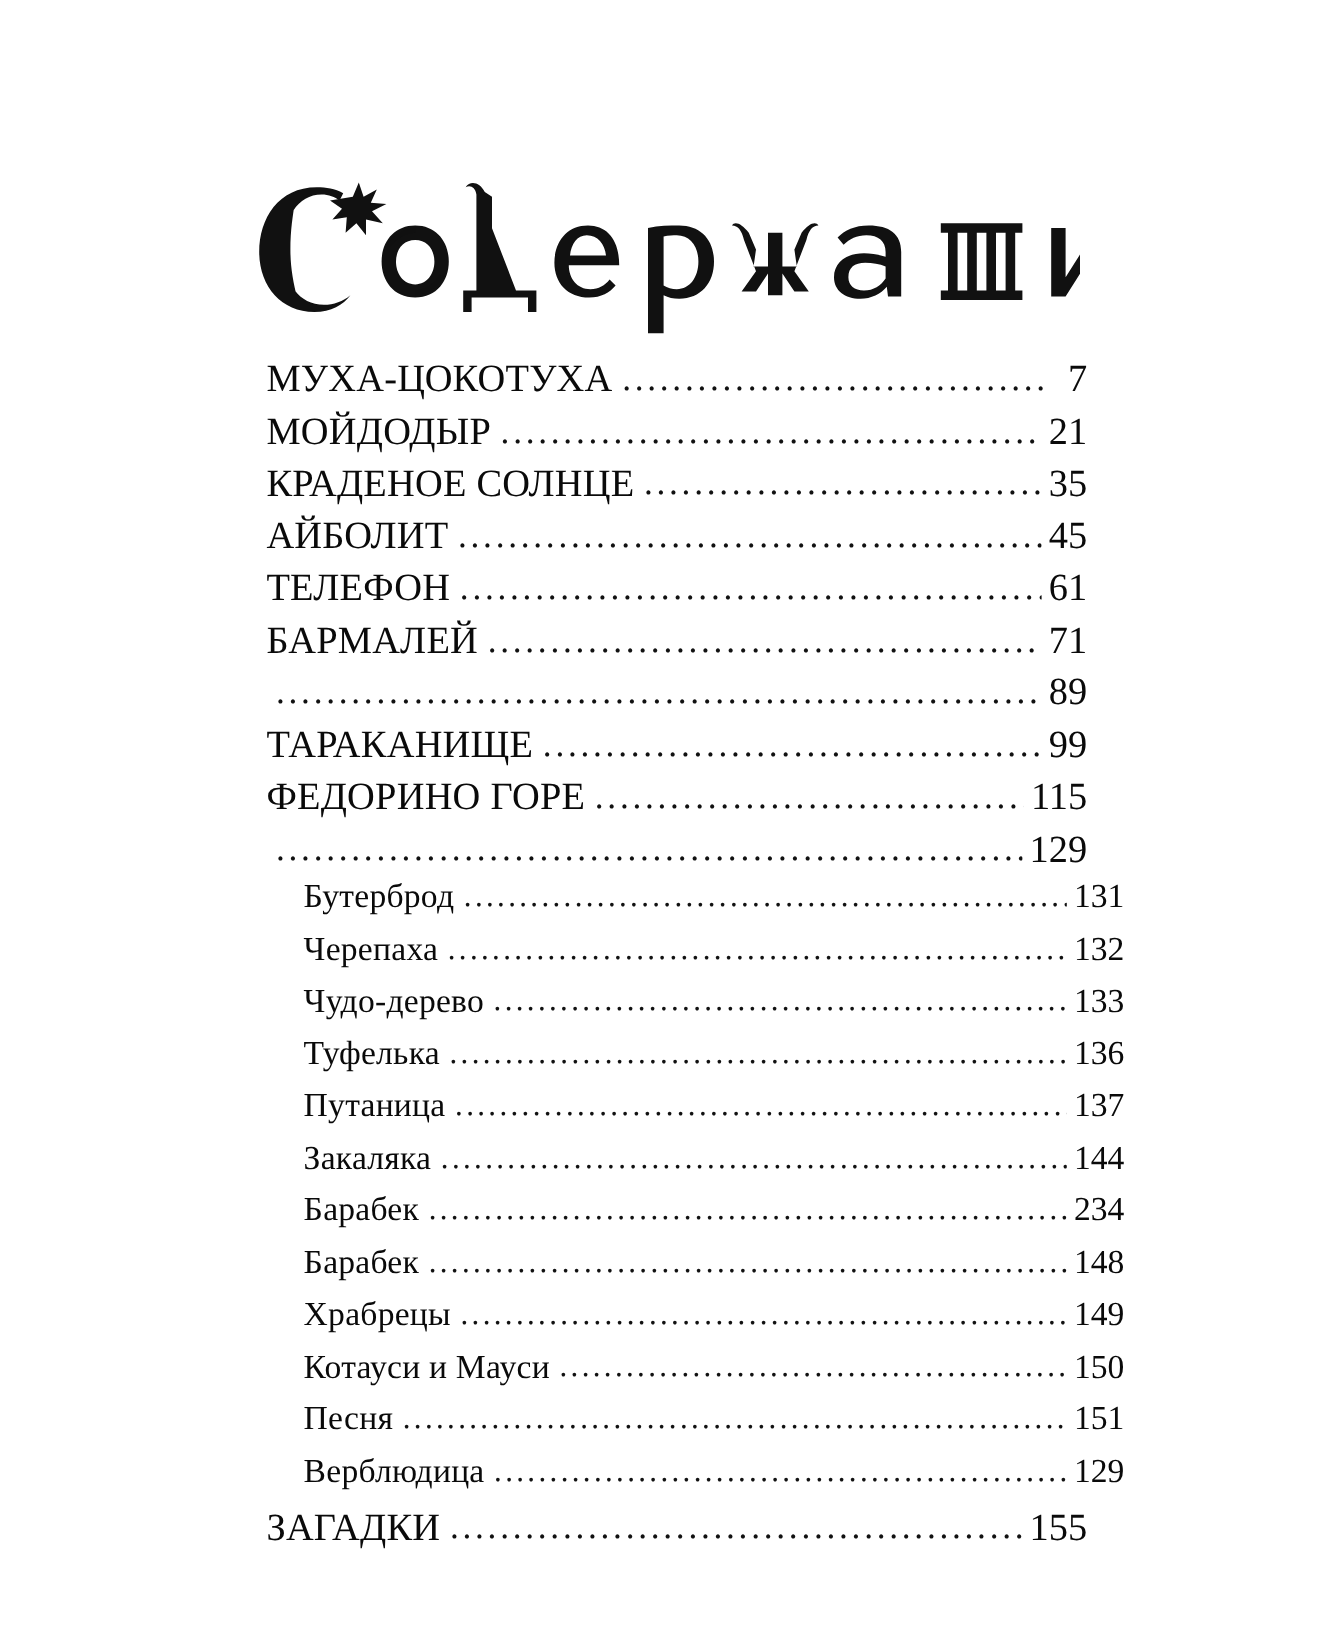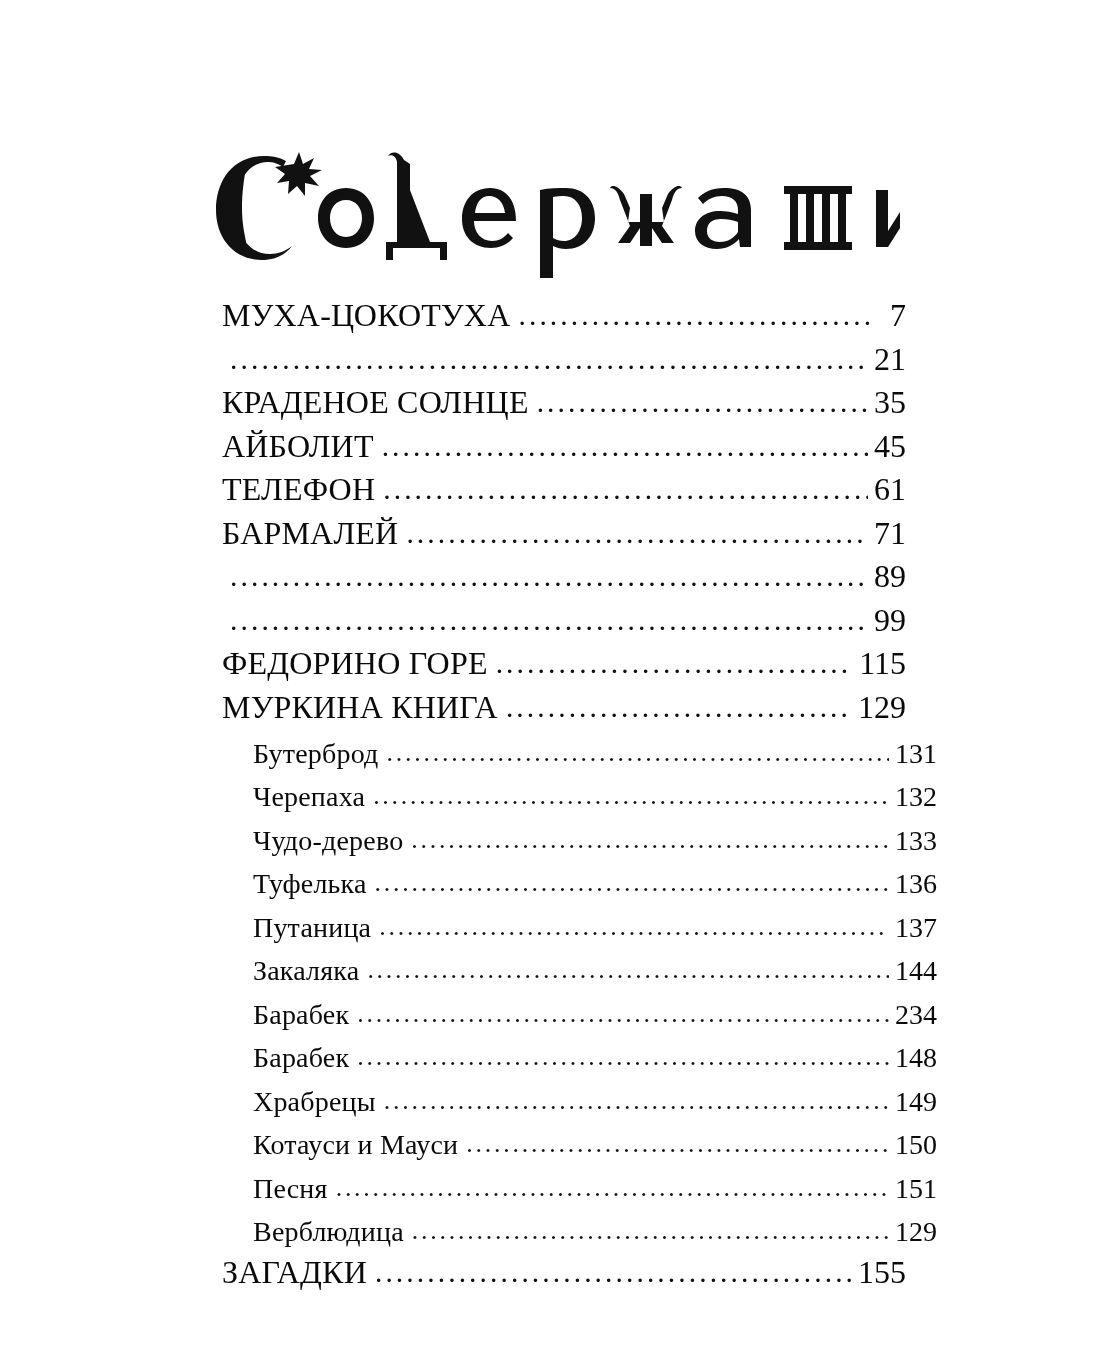--- a/index.html
+++ b/index.html
@@ -53,21 +53,20 @@
 
   .toc-row.level-1 {
     height: 43.5px;
     font-size: 32px;
     padding-left: 0;
   }
   .toc-row.level-2 {
     height: 43.5px;
     font-size: 28px;
     padding-left: 31px;
-    align-items: center;
   }
 
   .entry-label {
     white-space: nowrap;
     letter-spacing: 0.2px;
   }
 
   .leader {
     flex: 1 1 auto;
     overflow: hidden;
@@ -125,20 +124,21 @@
     </svg>
   </div>
 
   <div class="toc-list">
       <div class="toc-row level-1">
         <span class="entry-label">МУХА-ЦОКОТУХА</span>
         <span class="leader">............................................................................................................................</span>
         <span class="entry-page">7</span>
       </div>
       <div class="toc-row level-1">
+        <span class="entry-label">МОЙДОДЫР</span>
         <span class="leader">............................................................................................................................</span>
         <span class="entry-page">21</span>
       </div>
       <div class="toc-row level-1">
         <span class="entry-label">КРАДЕНОЕ СОЛНЦЕ</span>
         <span class="leader">............................................................................................................................</span>
         <span class="entry-page">35</span>
       </div>
       <div class="toc-row level-1">
         <span class="entry-label">АЙБОЛИТ</span>
@@ -153,30 +153,30 @@
       <div class="toc-row level-1">
         <span class="entry-label">БАРМАЛЕЙ</span>
         <span class="leader">............................................................................................................................</span>
         <span class="entry-page">71</span>
       </div>
       <div class="toc-row level-1">
         <span class="leader">............................................................................................................................</span>
         <span class="entry-page">89</span>
       </div>
       <div class="toc-row level-1">
+        <span class="entry-label">ТАРАКАНИЩЕ</span>
         <span class="leader">............................................................................................................................</span>
         <span class="entry-page">99</span>
       </div>
       <div class="toc-row level-1">
         <span class="entry-label">ФЕДОРИНО ГОРЕ</span>
         <span class="leader">............................................................................................................................</span>
         <span class="entry-page">115</span>
       </div>
       <div class="toc-row level-1">
-        <span class="entry-label">МУРКИНА КНИГА</span>
         <span class="leader">............................................................................................................................</span>
         <span class="entry-page">129</span>
       </div>
       <div class="toc-row level-2">
         <span class="entry-label">Бутерброд</span>
         <span class="leader">............................................................................................................................</span>
         <span class="entry-page">131</span>
       </div>
       <div class="toc-row level-2">
         <span class="entry-label">Черепаха</span>

